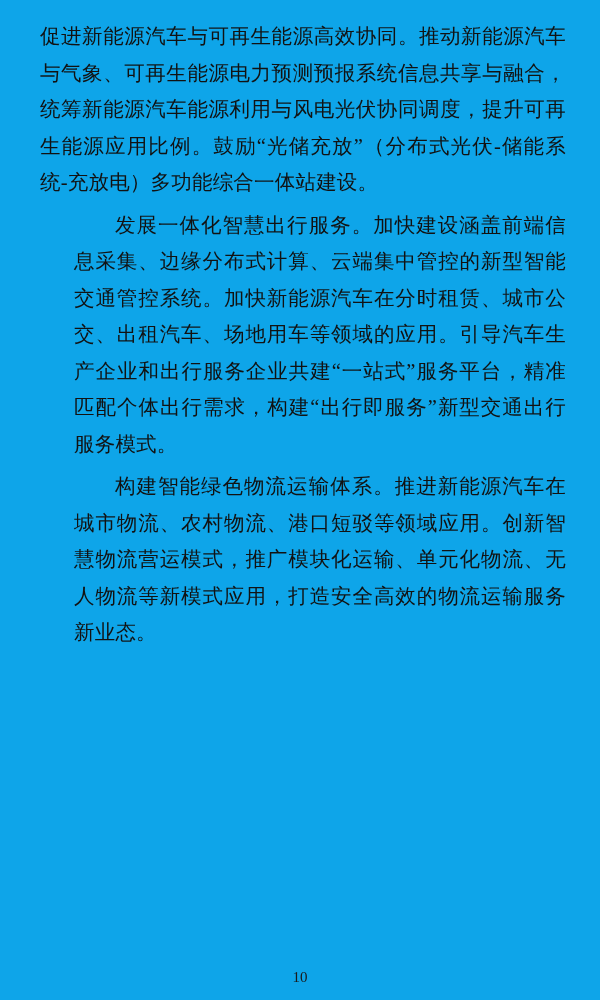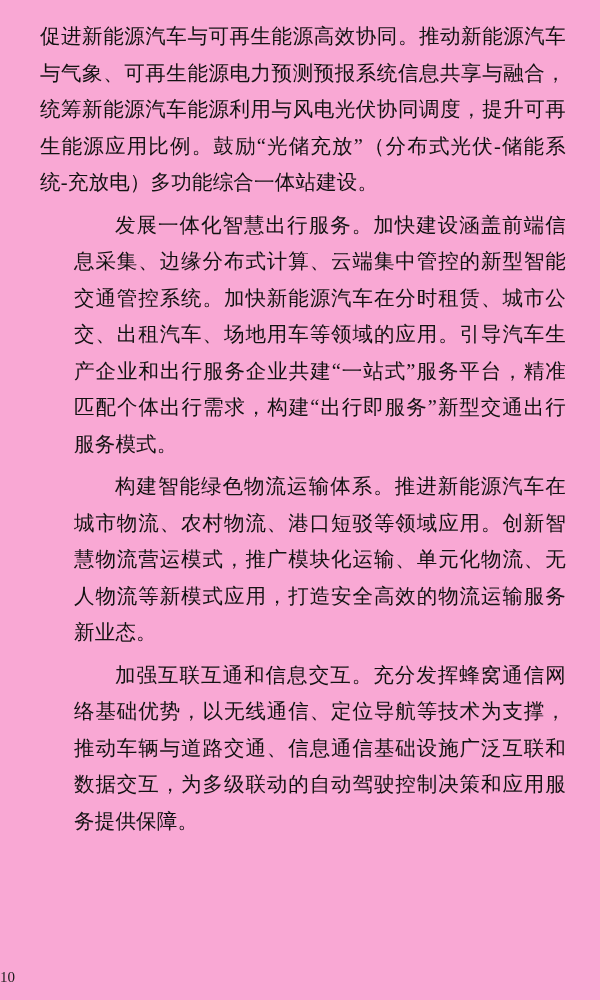--- a/index.html
+++ b/index.html
@@ -14,21 +14,21 @@
     color: #1a1a1a;
     position: relative;
     overflow: hidden;
   }
   #page {
     width: 600px;
     height: 1000px;
     box-sizing: border-box;
     padding: 18px 34px 10px 40px;
     position: relative;
-    background: #f9a8d4;
+    background: #0ea5e9;
   }
   .para {
     font-size: 20.5px;
     line-height: 36.5px;
     text-align: justify;
     text-justify: inter-ideograph;
     margin: 0 0 2px 0;
     letter-spacing: 0.2px;
     color: #121212;
   }
@@ -43,21 +43,21 @@
     margin: 2px 0 2px 0;
     text-indent: 2em;
     color: #0d0d0d;
     letter-spacing: 0.4px;
   }
   .page-number {
     position: absolute;
     bottom: 14px;
     left: 0;
     width: 600px;
-    text-align: left;
+    text-align: center;
     font-size: 15px;
     font-family: "Liberation Serif", serif;
     color: #1a1a1a;
   }
   .spacer-sm { height: 4px; }
 </style>
 </head>
 <body>
 
 <div id="page">
@@ -69,20 +69,19 @@
 
   <p class="para indent">发展一体化智慧出行服务。加快建设涵盖前端信息采集、边缘分布式计算、云端集中管控的新型智能交通管控系统。加快新能源汽车在分时租赁、城市公交、出租汽车、场地用车等领域的应用。引导汽车生产企业和出行服务企业共建“一站式”服务平台，精准匹配个体出行需求，构建“出行即服务”新型交通出行服务模式。</p>
 
   <div class="spacer-sm"></div>
 
   <p class="para indent">构建智能绿色物流运输体系。推进新能源汽车在城市物流、农村物流、港口短驳等领域应用。创新智慧物流营运模式，推广模块化运输、单元化物流、无人物流等新模式应用，打造安全高效的物流运输服务新业态。</p>
 
   <div class="spacer-sm"></div>
 
 
-  <p class="para indent">加强互联互通和信息交互。充分发挥蜂窝通信网络基础优势，以无线通信、定位导航等技术为支撑，推动车辆与道路交通、信息通信基础设施广泛互联和数据交互，为多级联动的自动驾驶控制决策和应用服务提供保障。</p>
 
   <div class="spacer-sm"></div>
 
 
   <div class="page-number">10</div>
 
 </div>
 
 </body></html>

